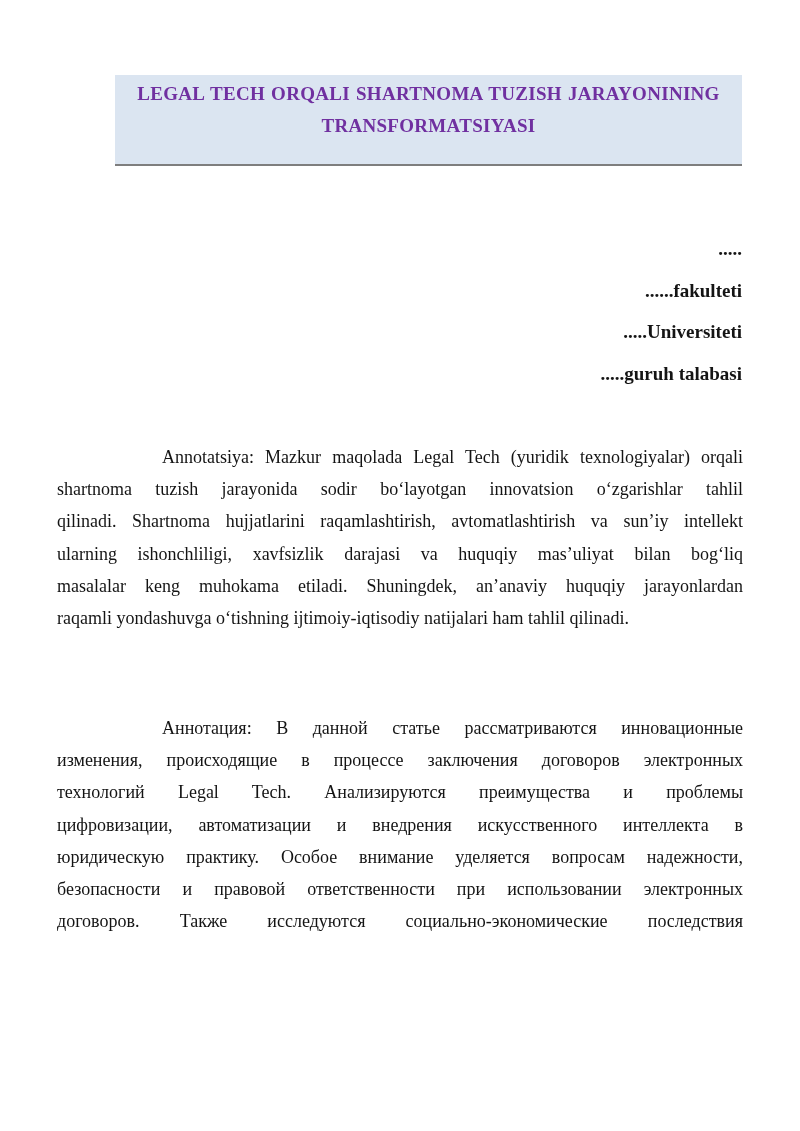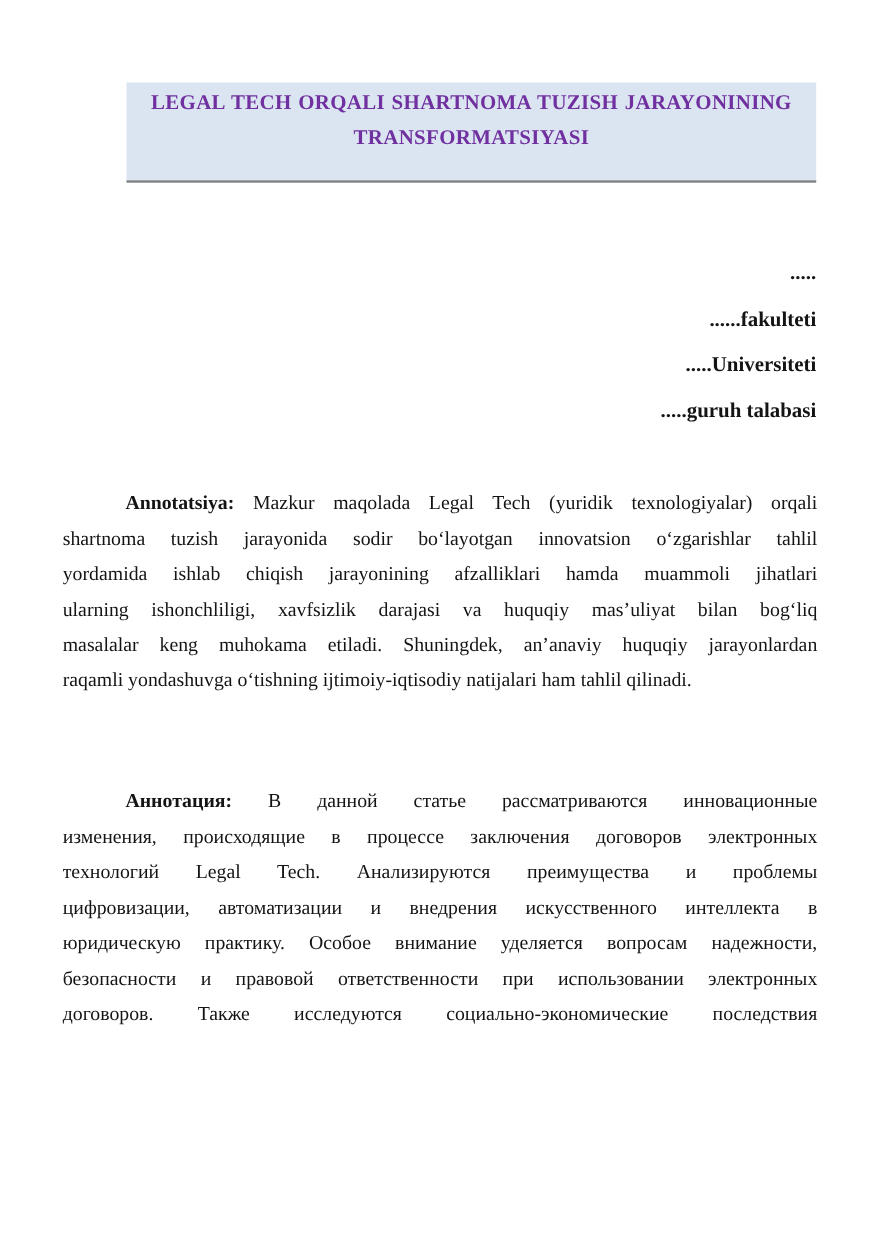--- a/index.html
+++ b/index.html
@@ -57,21 +57,21 @@
   }
   .para-uz{top:441px;}
   .para-ru{top:712px;}
   .pline{
     text-align:justify;
     text-align-last:justify;
     white-space:nowrap;
   }
   .pline.first{text-indent:57px;}
   .pline.last{text-align-last:auto;white-space:normal;}
-  .lead{font-weight:bold;}
+  .lead{font-weight:normal;margin-left:48px;}
 </style>
 </head>
 <body>
 
 <div class="page">
 
   <div class="title-box">
     <div class="title-line">LEGAL TECH ORQALI SHARTNOMA TUZISH JARAYONINING</div>
     <div class="title-line">TRANSFORMATSIYASI</div>
   </div>
@@ -79,21 +79,21 @@
   <div class="author-block">
     <div>.....</div>
     <div>......fakulteti</div>
     <div>.....Universiteti</div>
     <div>.....guruh talabasi</div>
   </div>
 
   <div class="para para-uz">
     <div class="pline first"><span class="lead">Annotatsiya:</span><span> Mazkur maqolada Legal Tech (yuridik texnologiyalar) orqali</span></div>
     <div class="pline">shartnoma tuzish jarayonida sodir bo‘layotgan innovatsion o‘zgarishlar tahlil</div>
-    <div class="pline">yordamida ishlab chiqish jarayonining afzalliklari hamda muammoli jihatlari</div>
+    <div class="pline">qilinadi. Shartnoma hujjatlarini raqamlashtirish, avtomatlashtirish va sun’iy intellekt</div>
     <div class="pline">ularning ishonchliligi, xavfsizlik darajasi va huquqiy mas’uliyat bilan bog‘liq</div>
     <div class="pline">masalalar keng muhokama etiladi. Shuningdek, an’anaviy huquqiy jarayonlardan</div>
     <div class="pline last">raqamli yondashuvga o‘tishning ijtimoiy-iqtisodiy natijalari ham tahlil qilinadi.</div>
   </div>
 
   <div class="para para-ru">
     <div class="pline first"><span class="lead">Аннотация:</span><span> В данной статье рассматриваются инновационные</span></div>
     <div class="pline">изменения, происходящие в процессе заключения договоров электронных</div>
     <div class="pline">технологий Legal Tech. Анализируются преимущества и проблемы</div>
     <div class="pline">цифровизации, автоматизации и внедрения искусственного интеллекта в</div>

